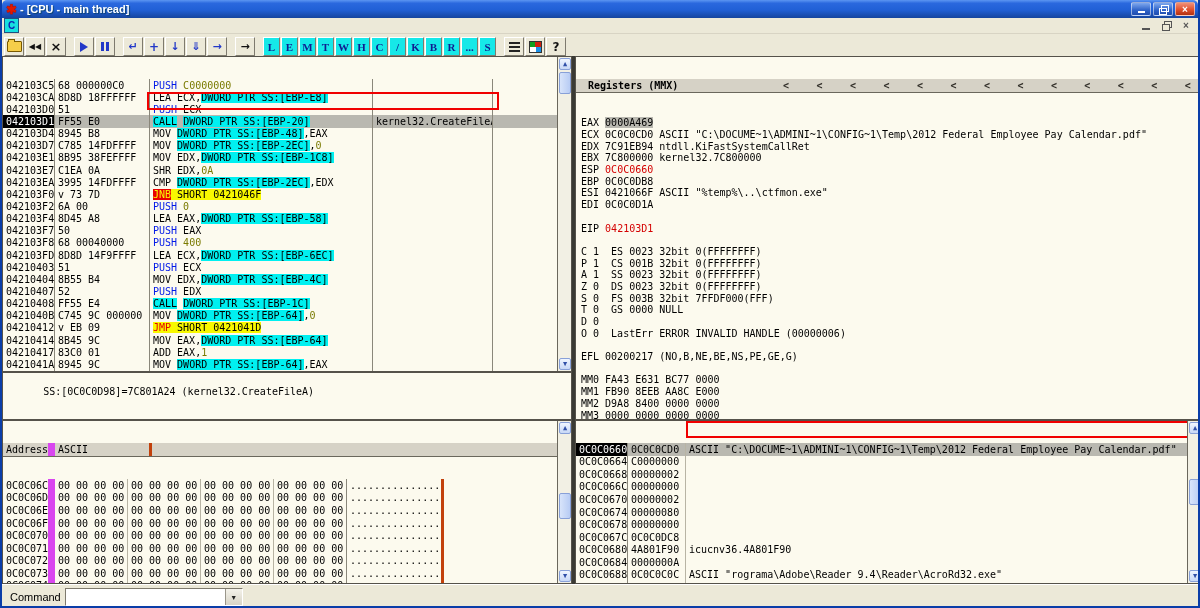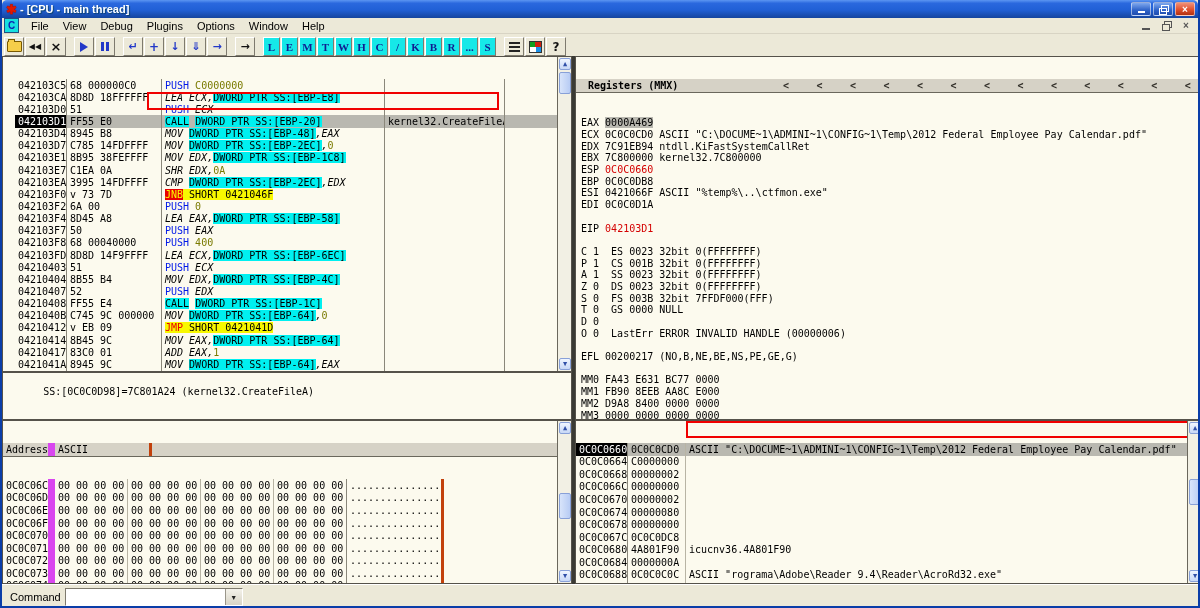--- a/index.html
+++ b/index.html
@@ -47,26 +47,26 @@
   .ico-pause{width:8px;height:9px;background:linear-gradient(90deg,#2238C8 0 3px,transparent 3px 5px,#2238C8 5px 8px);}
   .ico-list{width:11px;height:10px;background:repeating-linear-gradient(180deg,#222 0 2px,transparent 2px 4px);}
   .ico-grid{width:11px;height:10px;border:1px solid #333;background:conic-gradient(#D02010 0 25%,#1890E8 0 50%,#FFF 0 75%,#10A020 0);}
   
   .workspace{position:absolute;left:0;top:56px;width:1196px;height:528px;background:#3A3A34;}
   .pane{position:absolute;background:#FCFAEE;border:1px solid #55524A;box-sizing:border-box;overflow:hidden;}
   .mono,.mono *{font-family:"DejaVu Sans Mono",monospace;font-size:10px;white-space:pre;}
   .phead{height:13px;background:#D6D2C6;border-bottom:1px solid #6A675C;display:flex;align-items:center;color:#000;}
   
   #disasm{left:0;top:0;width:570px;height:316px;}
-  .drow{display:flex;height:12.15px;align-items:center;margin-left:12px;}
+  .drow{display:flex;height:12.15px;align-items:center;}
   .dc{box-sizing:border-box;padding:0 3px;border-right:1px solid #8A877A;height:100%;display:flex;align-items:center;overflow:hidden;}
   .dc-a{width:52px;}.dc-b{width:95px;}.dc-i{width:223px;}.dc-cm{width:120px;}.dc-f{flex:1;border-right:none;}
   .drow.sel{background:#B9B8B0;}
   .drow.sel .dc-a{background:#000;color:#fff;}
-  .tk-p{color:#000;font-style:italic;}.tk-b{color:#0018E8;}.tk-n{color:#7A7A00;}
+  .tk-p{color:#000;}.tk-b{color:#0018E8;}.tk-n{color:#7A7A00;}
   .tk-c{background:#00F0F0;color:#000;}
   .tk-jr{background:#E80000;color:#F8F800;}
   .tk-jy{background:#F8F800;color:#E80000;}
   .tk-y{background:#F8F800;color:#000;}
   .redbox{position:absolute;border:2px solid #F00000;pointer-events:none;}
   
   #info{left:0;top:316px;width:570px;height:48px;padding:2px 4px;}
   
   #dump{left:0;top:364px;width:570px;height:164px;}
   .hrow{display:flex;height:12.58px;align-items:center;justify-content:space-between;}
@@ -123,21 +123,20 @@
           <span class="glyph-restore"></span>
         </span>
       <span class="tb-btn tb-red">
           <span>×</span>
         </span>
     </span>
   </div>
 
   <div class="menubar">
     <span class="menu-c-icon">C</span>
-    <span id="menu-items"><span class="menu-item">File</span><span class="menu-item">View</span><span class="menu-item">Debug</span><span class="menu-item">Plugins</span><span class="menu-item">Options</span><span class="menu-item">Window</span><span class="menu-item">Help</span></span>
     <span class="child-btns">
       <span class="child-btn">
           <span class="glyph-min2"></span>
         </span>
       <span class="child-btn">
           <span class="glyph-restore2"></span>
         </span>
       <span class="child-btn">
           <span>×</span>
         </span>

